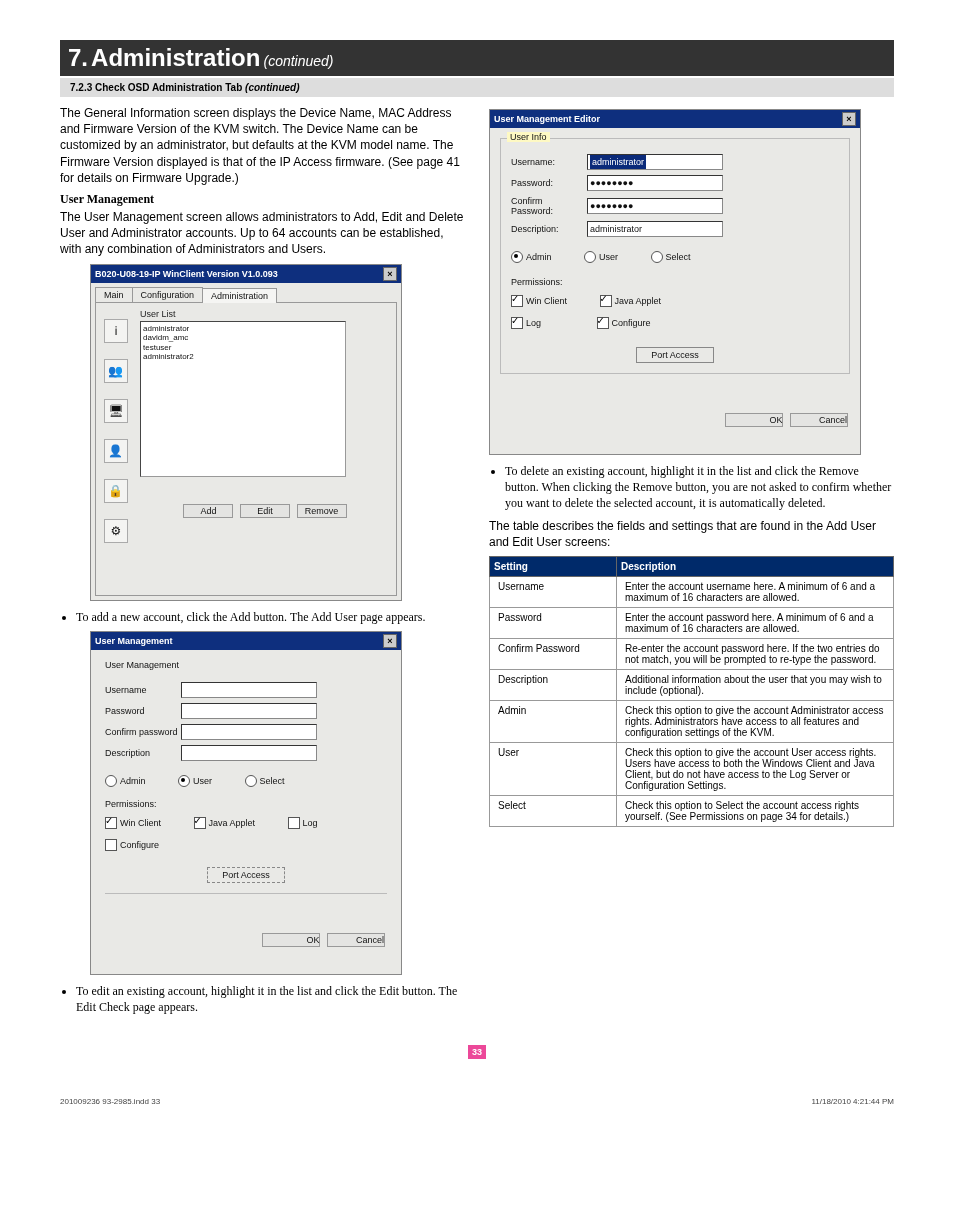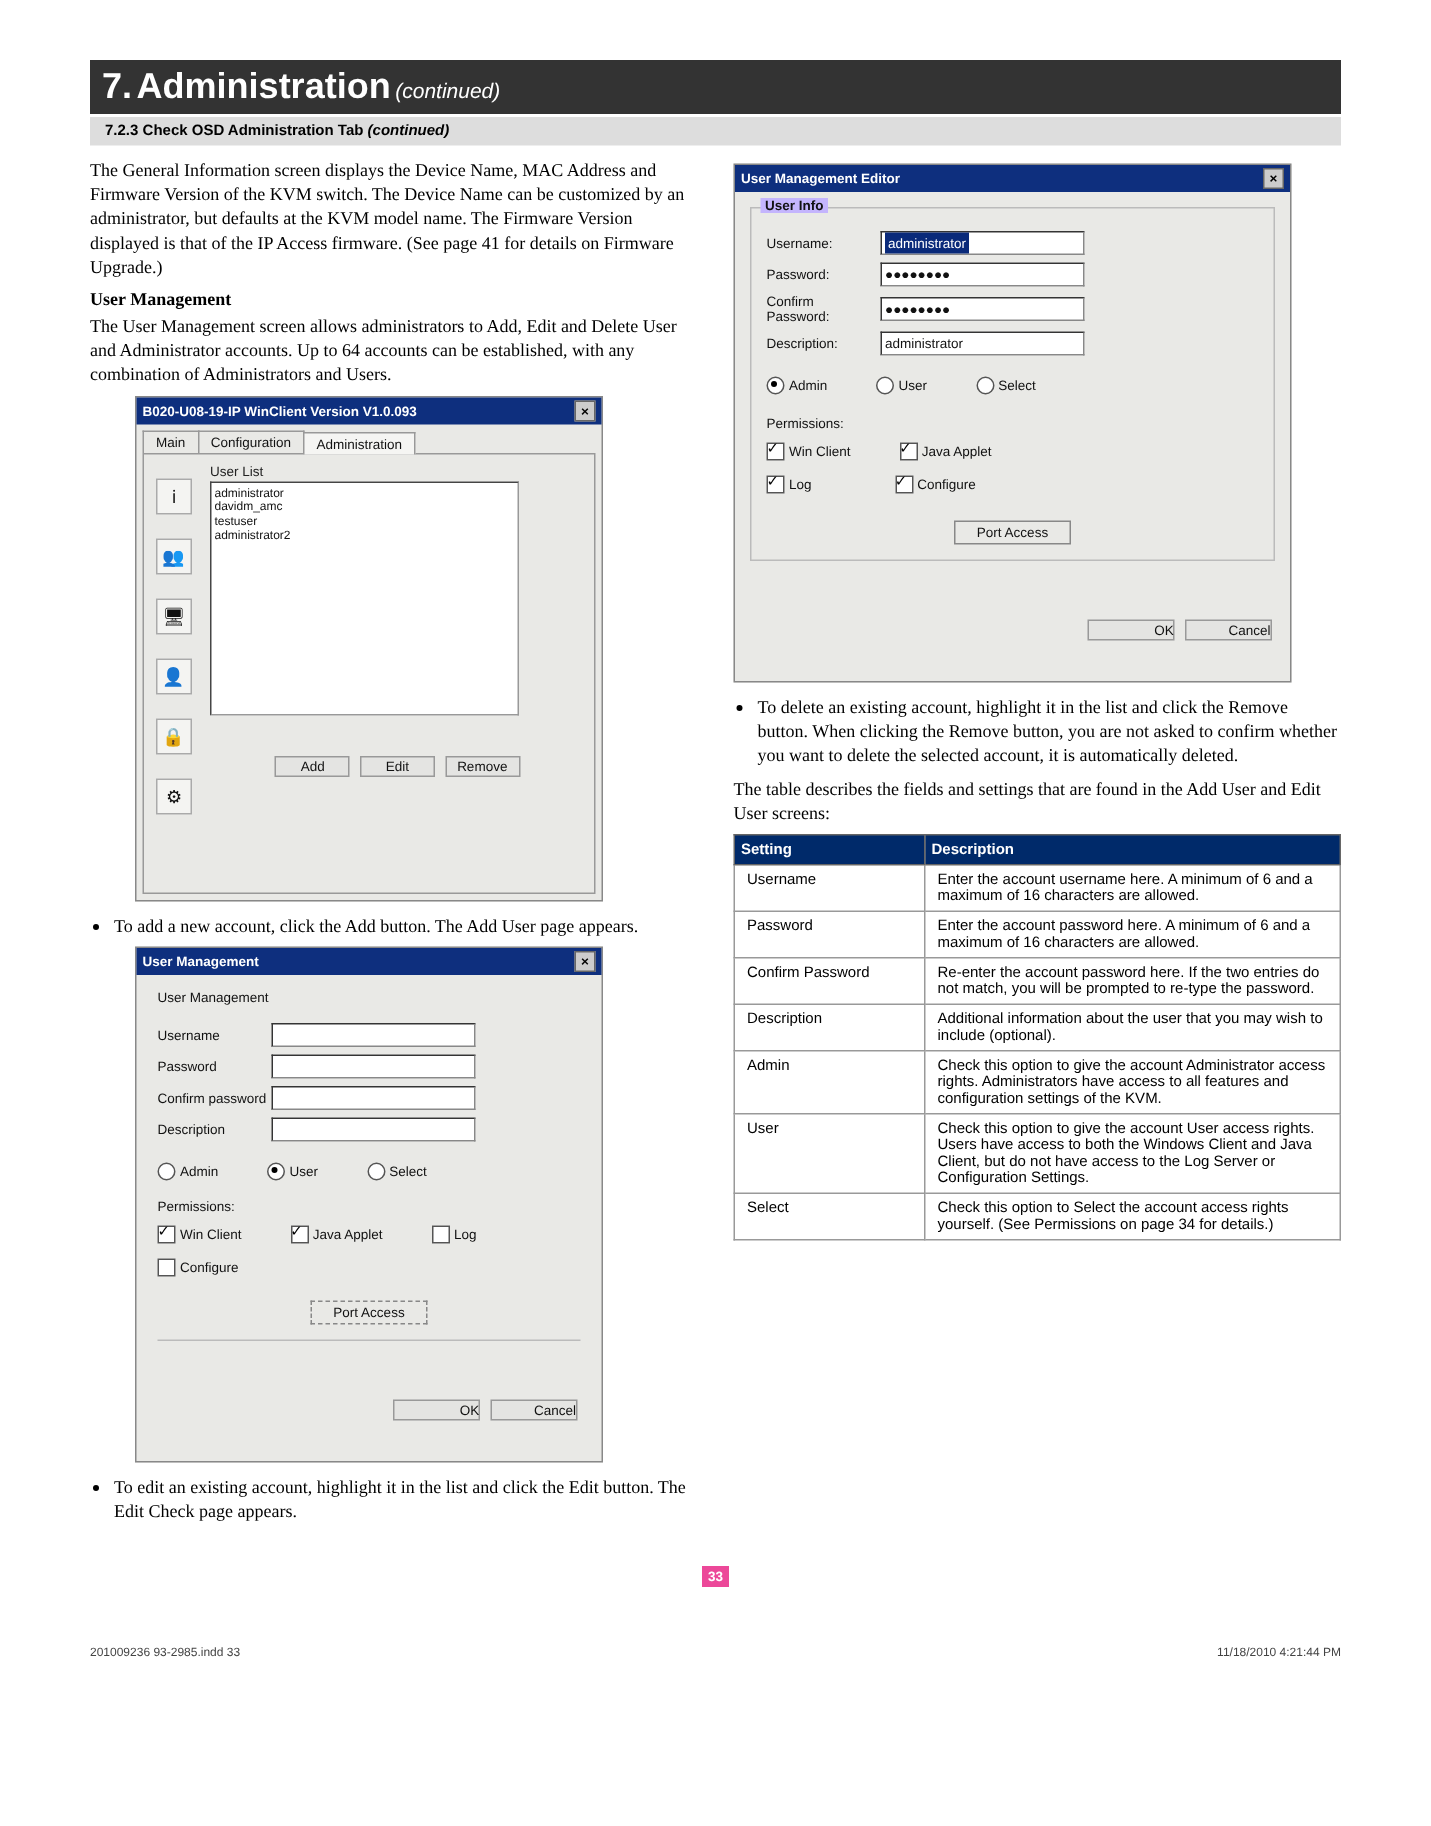--- a/index.html
+++ b/index.html
@@ -50,21 +50,21 @@
     flex: 1;
     min-width: 0;
   }
   h4.para-head {
     font-family: "Times New Roman", serif;
     font-weight: bold;
     font-size: 12px;
     margin: 4px 0 2px 0;
   }
   p.body {
-    font-family: Liberation Serif, serif;
+    font-family: Liberation Sans, sans-serif;
     font-size: 12px;
     line-height: 1.35;
     margin: 0 0 6px 0;
   }
   ul.bul {
     margin: 6px 0 6px 16px;
     padding: 0;
     font-family: "Times New Roman", serif;
     font-size: 12px;
   }
@@ -226,21 +226,21 @@
   .win2 { width: 370px; margin-left: 0; }
   .ed-body { padding: 10px; }
   .ed-fieldset {
     border: 1px solid #bbb;
     padding: 10px;
     margin-bottom: 8px;
     position: relative;
   }
   .ed-fieldset .legend {
     position: absolute; top: -7px; left: 6px;
-    background: #c4b5fd; padding: 0 3px; font-size: 9px; font-weight: bold;
+    background: #fef9c3; padding: 0 3px; font-size: 9px;
   }
   .hi-field {
     background: #0a2a7a;
     color: #fff;
     padding: 0 2px;
     display: inline-block;
     line-height: 14px;
   }
 
   table.settings {

